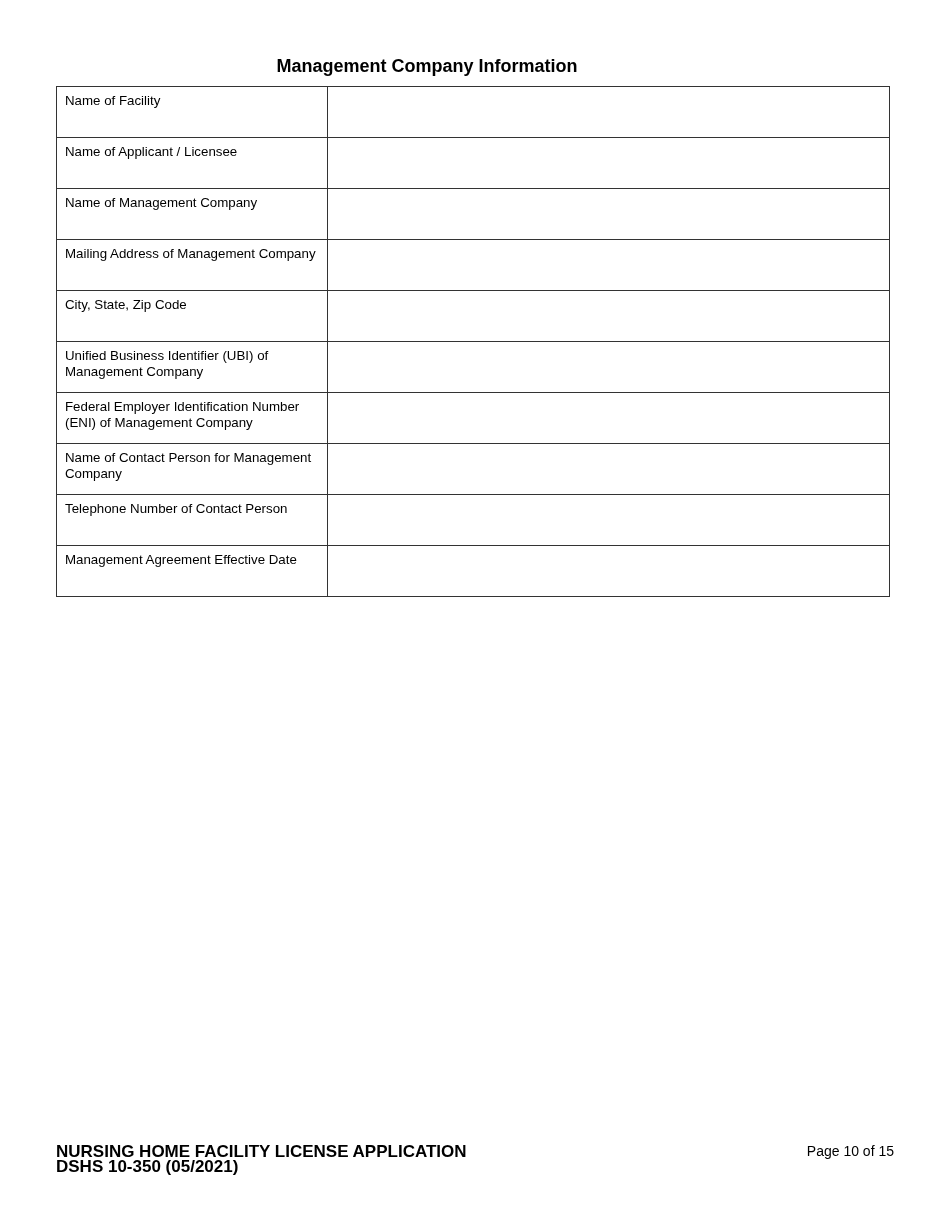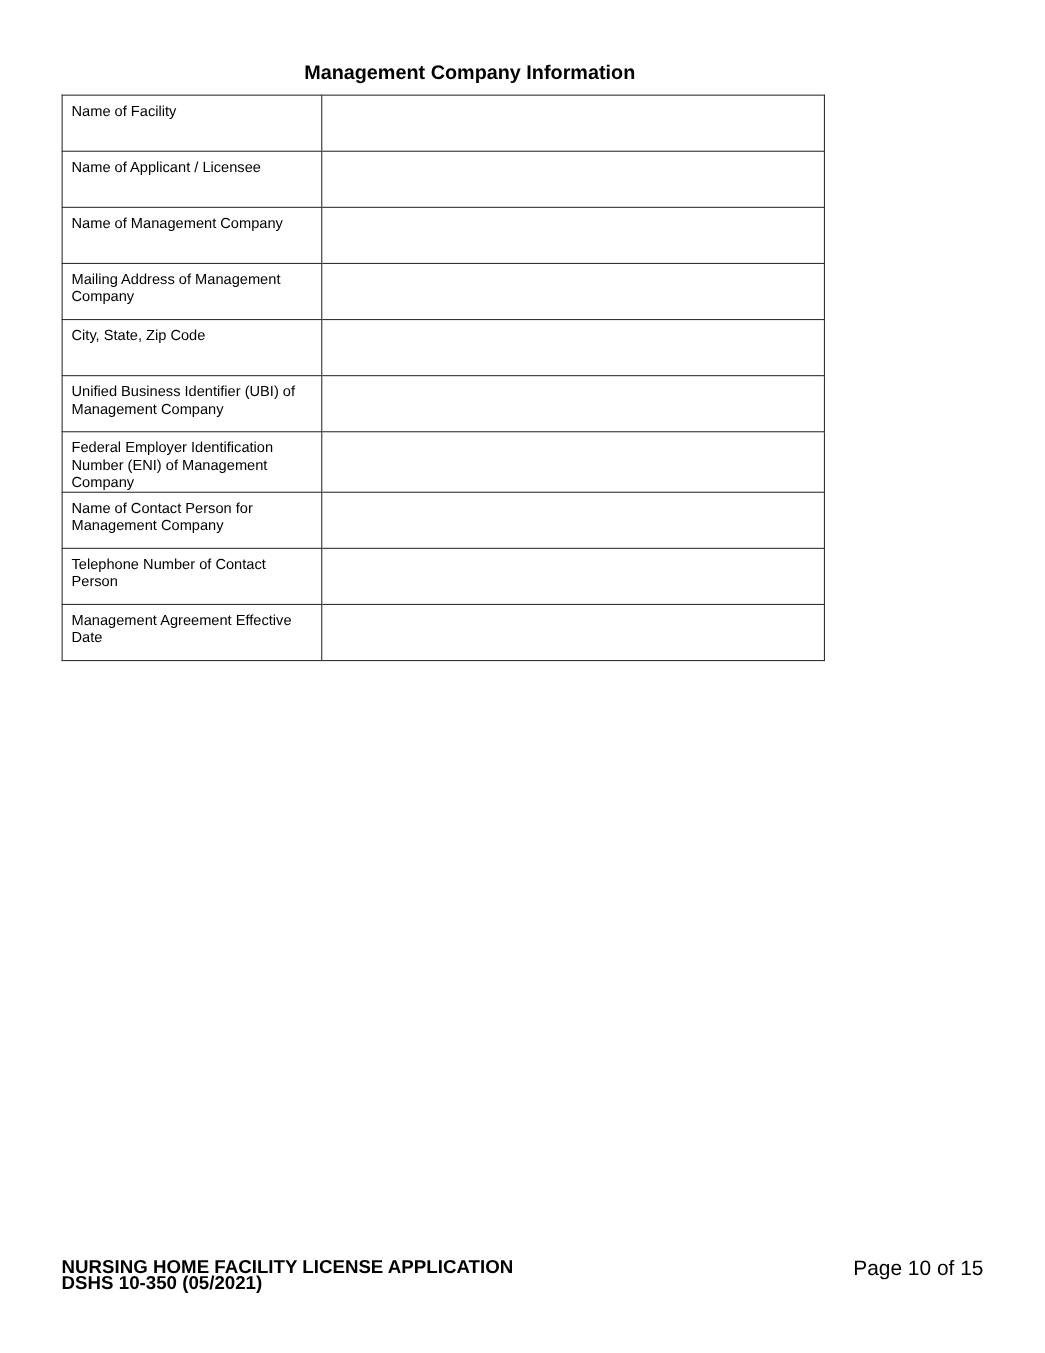--- a/index.html
+++ b/index.html
@@ -5,21 +5,21 @@
     html, body { margin: 0; padding: 0; background: #ffffff; }
     body {
       width: 950px; height: 1230px; position: relative; overflow: hidden;
       font-family: "Liberation Sans", sans-serif; color: #000;
     }
     .title {
       position: absolute; left: 0; top: 56px; width: 854px; text-align: center;
       font-weight: bold; font-size: 18px;
     }
     table.form {
-      position: absolute; left: 56px; top: 86px; width: 694px;
+      position: absolute; left: 56px; top: 86px; width: 834px;
       border-collapse: collapse;
     }
     table.form td {
       border: 1px solid #333;
       height: 44px; vertical-align: top; padding: 0;
     }
     td.label {
       width: 257px; padding: 6px 8px 0 8px !important;
       font-size: 13.3px; line-height: 16px;
     }
@@ -27,21 +27,21 @@
     .value-input {
       width: 100%; height: 44px; border: none; outline: none; background: transparent;
       font-family: "Liberation Sans", sans-serif; font-size: 13px; padding: 0 8px; box-sizing: border-box;
     }
     .footer-left {
       position: absolute; left: 56px; top: 1144px;
       font-weight: bold; font-size: 17px; line-height: 15px;
     }
     .footer-right {
       position: absolute; right: 56px; top: 1143px;
-      font-size: 19px;
+      font-size: 14px;
     }
   </style>
 </head>
 <body>
 
 <div class="title">Management Company Information</div>
 
 <table class="form">
   <tbody>
     <tr>

